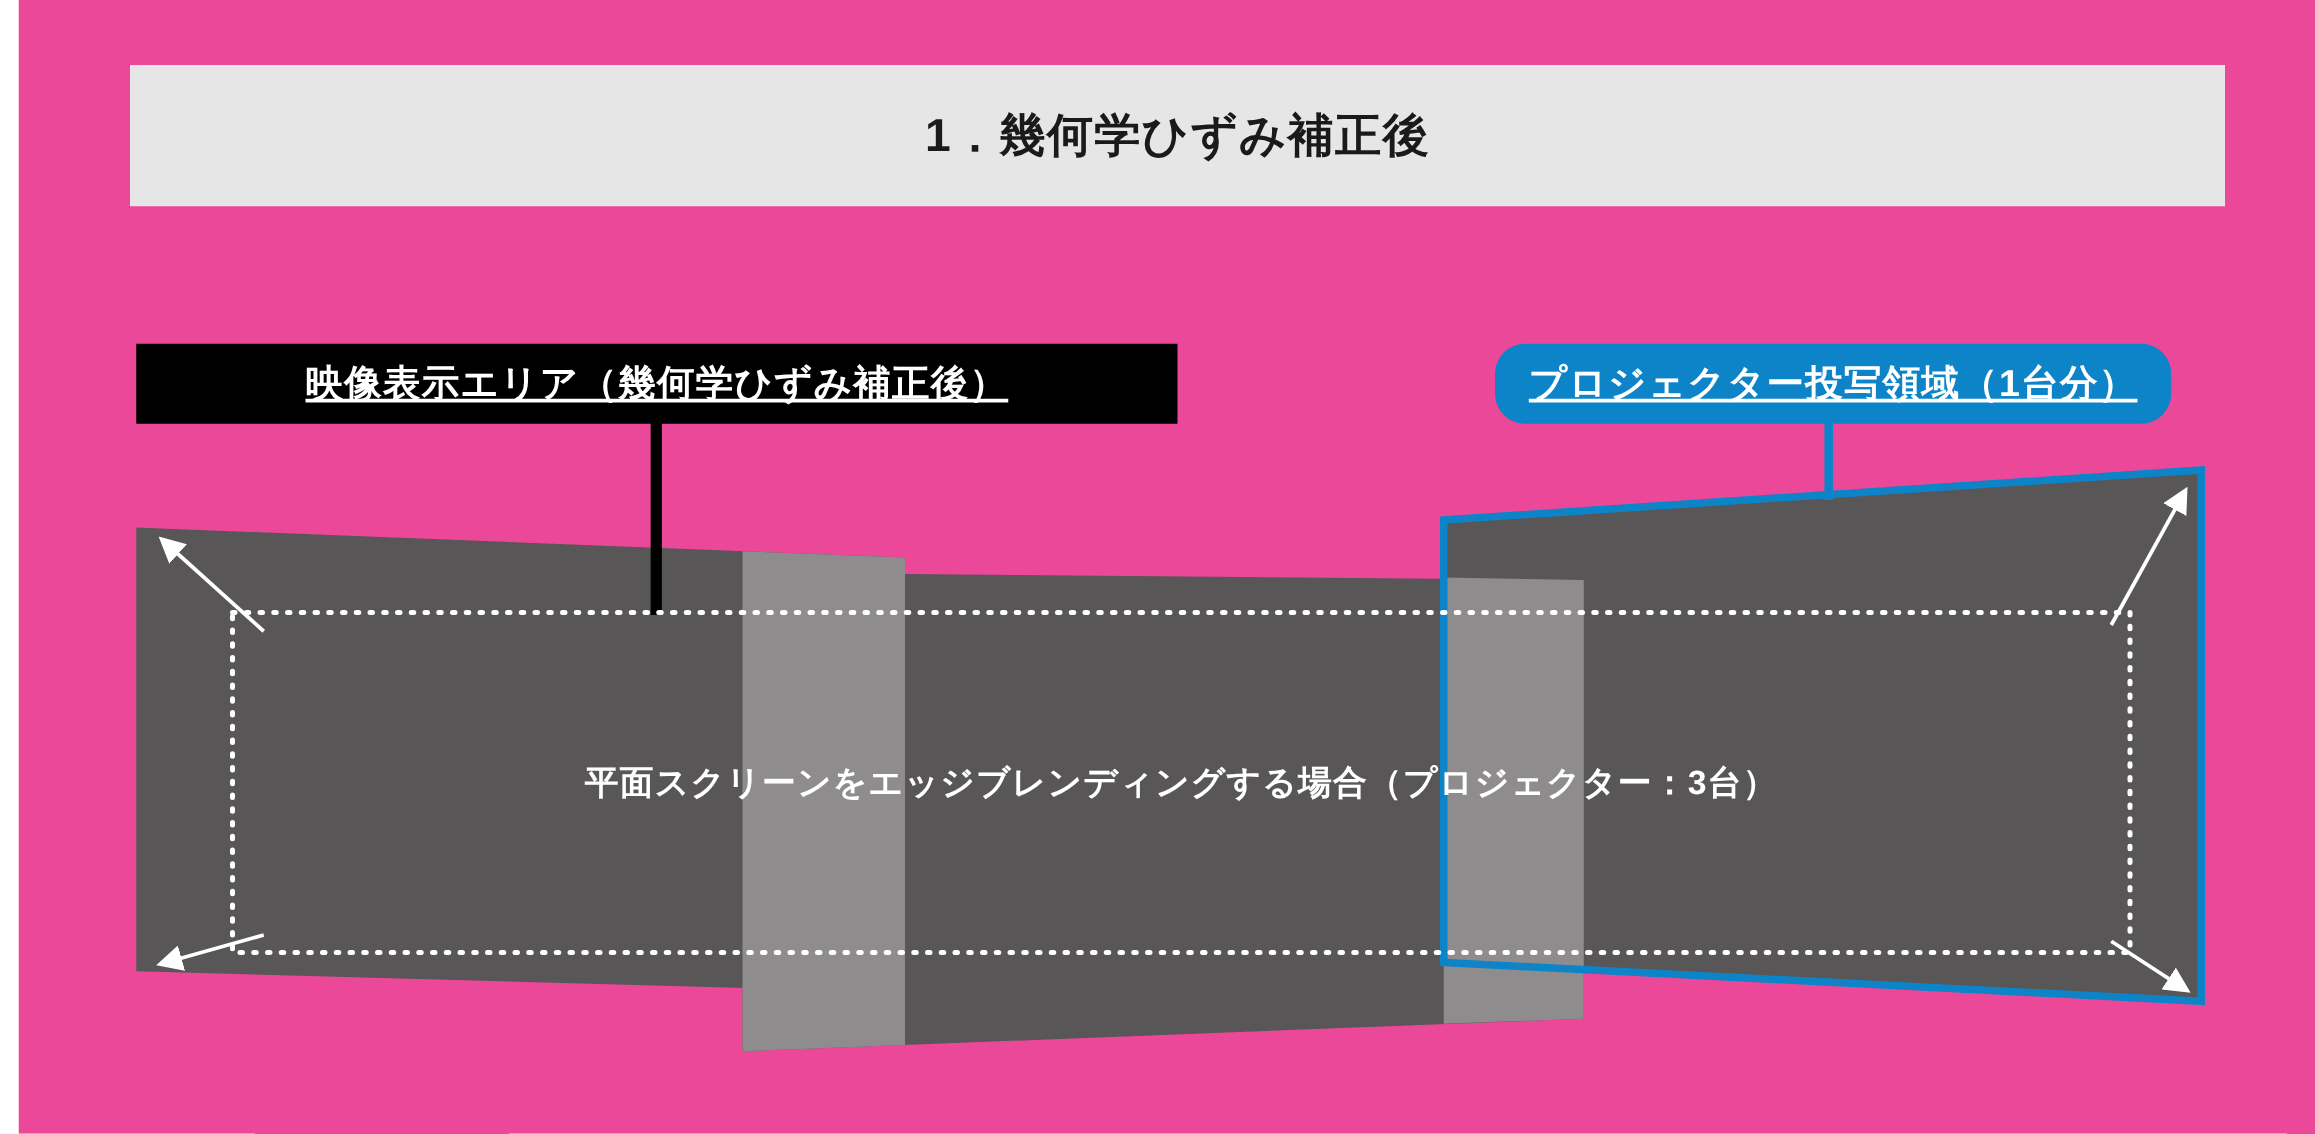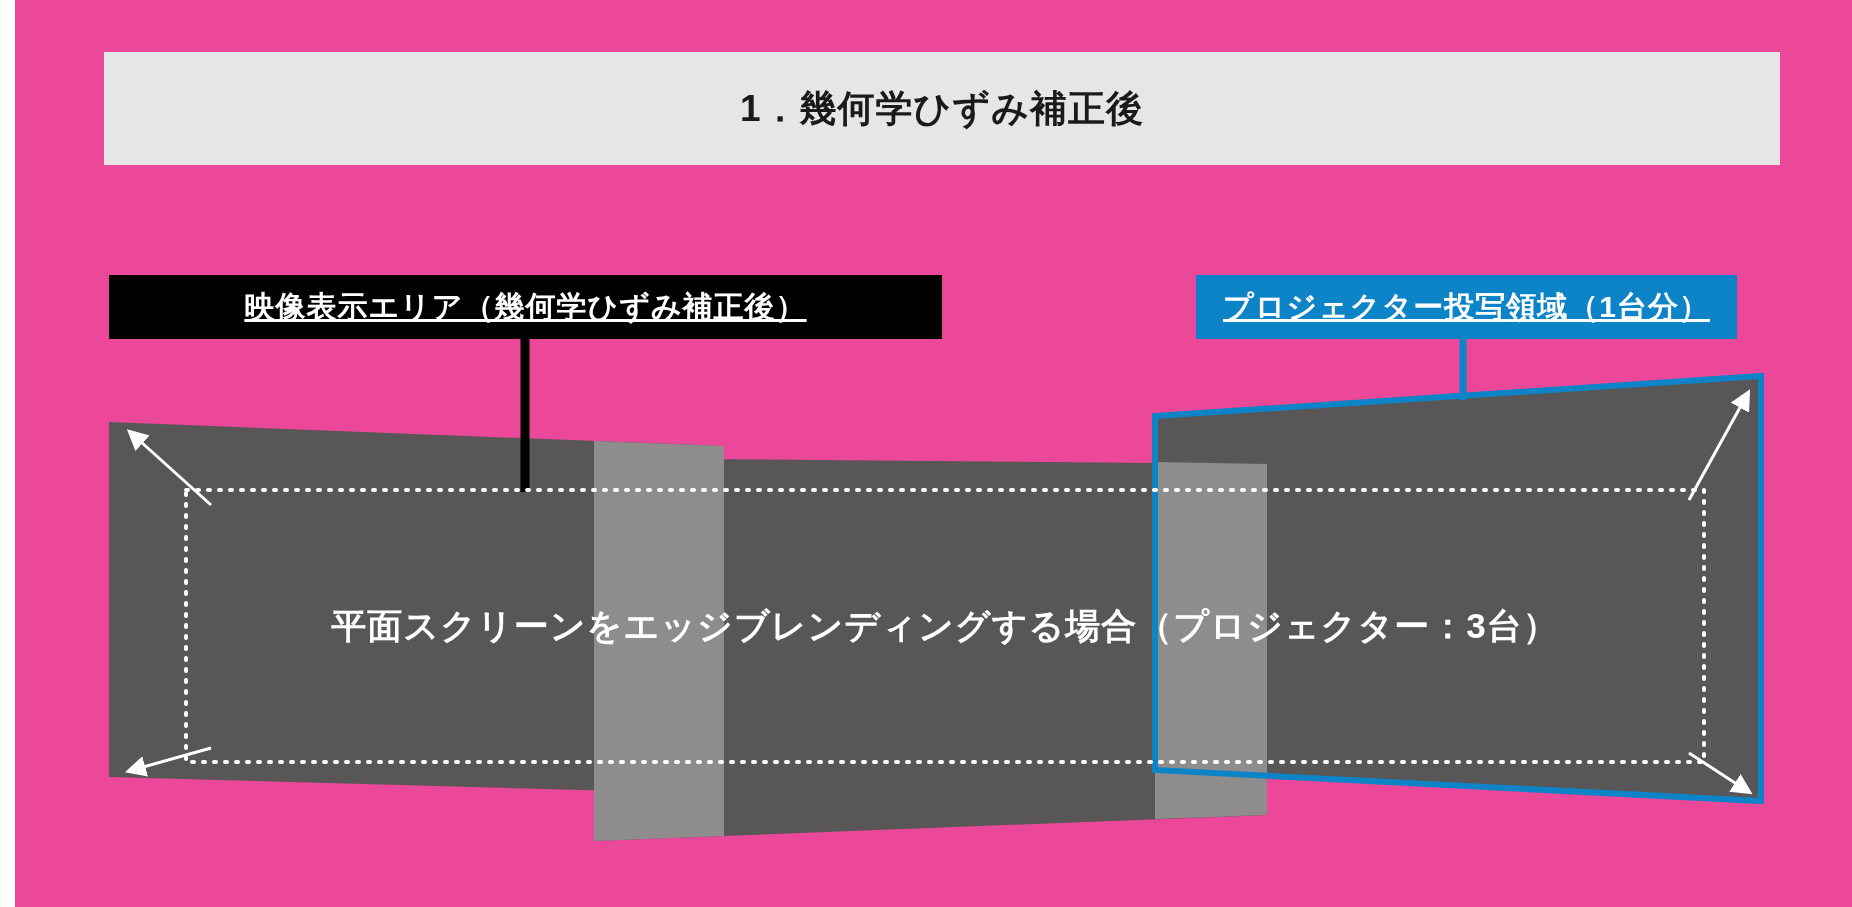--- a/index.html
+++ b/index.html
@@ -58,32 +58,33 @@
     left: 94px;
     top: 275px;
     width: 833px;
     background: #000000;
   }
   .label-blue {
     left: 1181px;
     top: 275px;
     width: 541px;
     background: #0d84c8;
+    border-radius: 24px;
   }
   .caption {
     position: absolute;
     left: 171px;
     top: 490px;
     width: 1518px;
     height: 272px;
     display: flex;
     align-items: center;
     justify-content: center;
     color: #ffffff;
-    font-size: 35px;
+    font-size: 27px;
     font-weight: bold;
     letter-spacing: 1px;
     text-align: center;
     pointer-events: none;
   }
 </style>
 </head>
 <body>
 
 <div class="stage">

